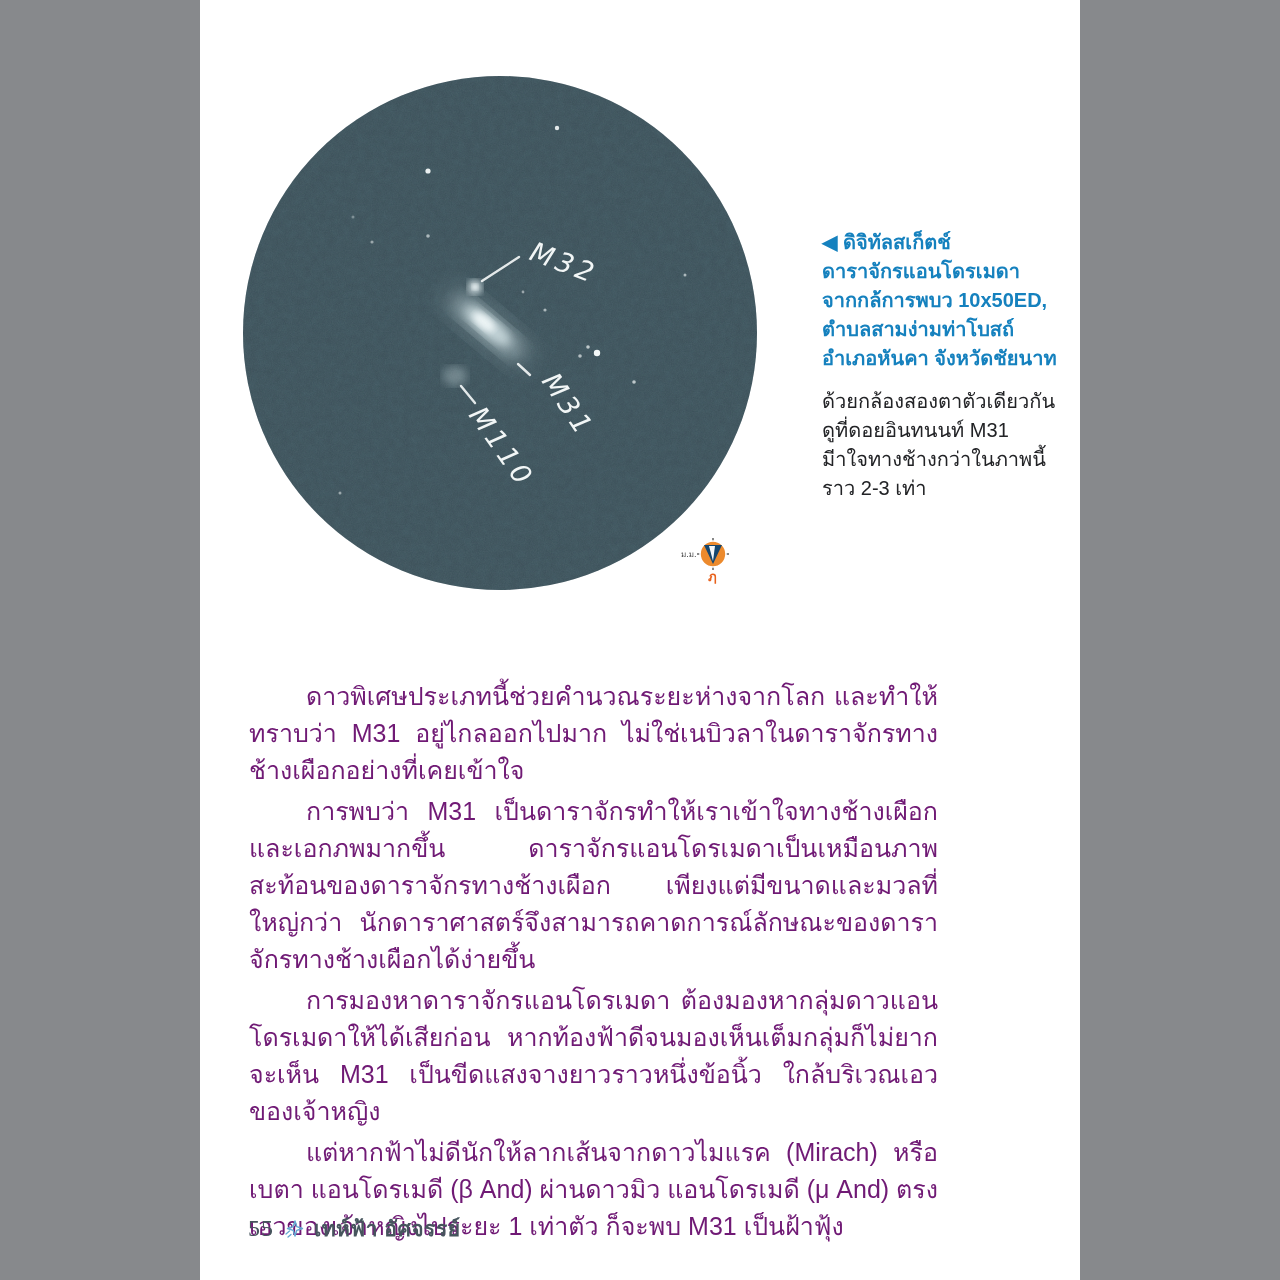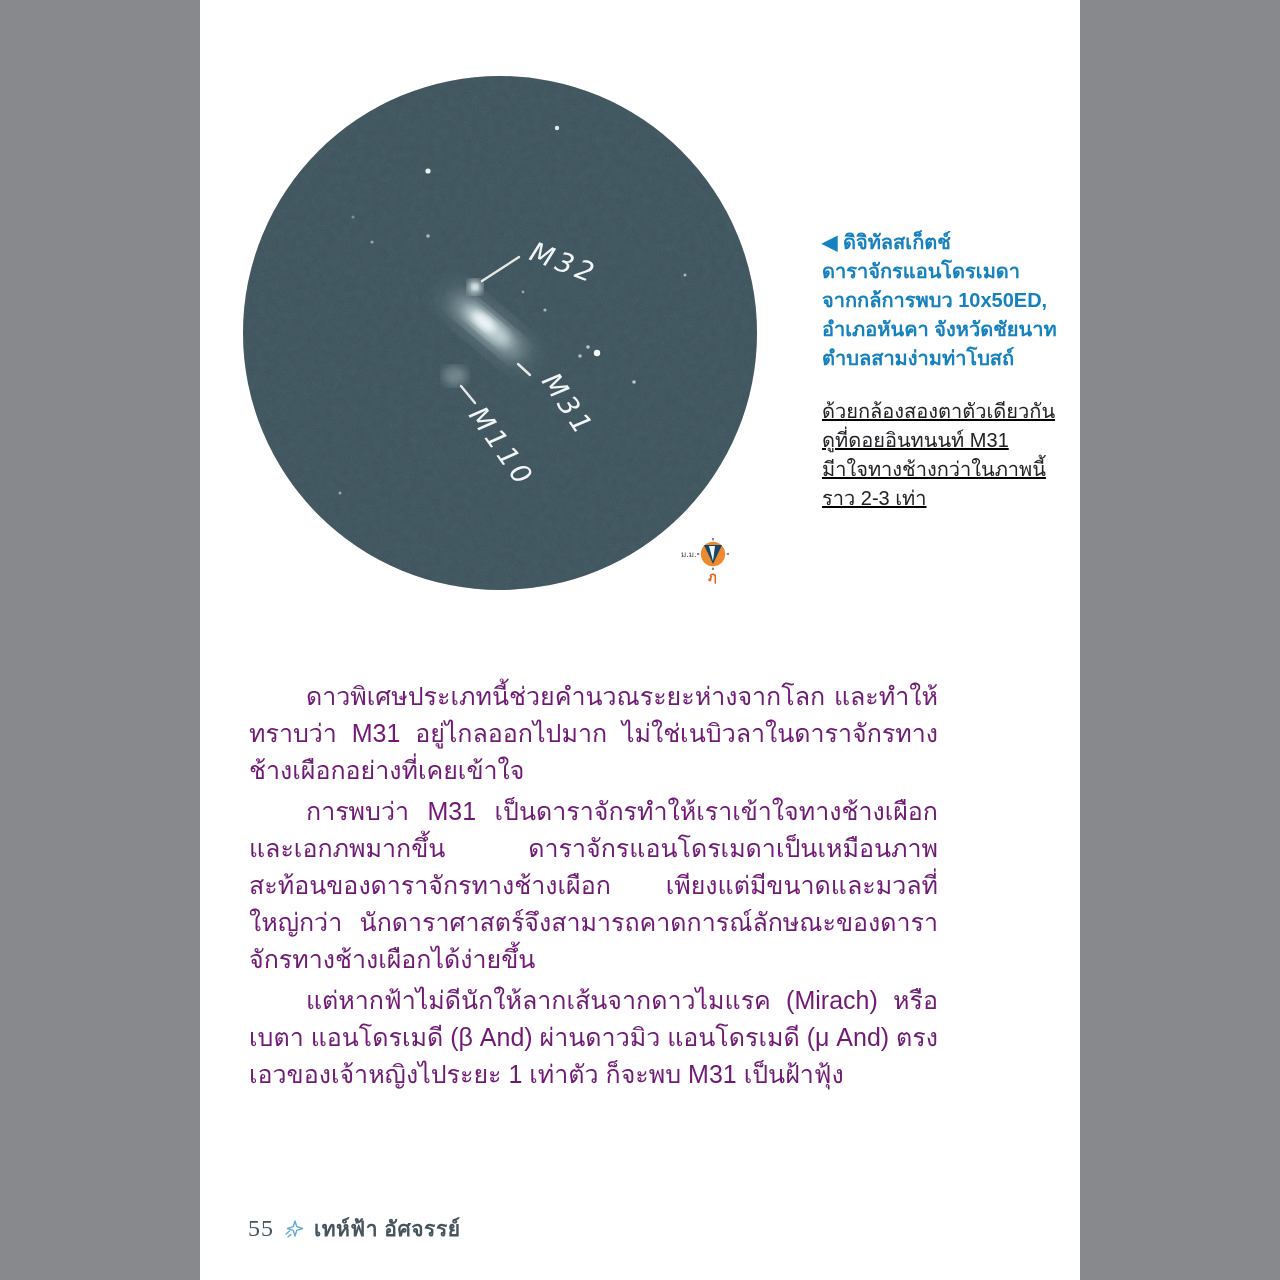--- a/index.html
+++ b/index.html
@@ -19,21 +19,21 @@
   .mascot {
     position:absolute; left:480px; top:530px; width:56px; height:56px;
   }
   .caption {
     position:absolute; left:622px; top:228px; width:230px;
   }
   .caption-title div {
     color:#1581be; font-weight:bold; font-size:20px; line-height:29px;
     white-space:nowrap;
   }
-  .caption-sub { margin-top:24px;text-decoration:underline; }
+  .caption-sub { margin-top:14px; }
   .caption-sub div {
     color:#222326; font-size:20px; line-height:29px; white-space:nowrap;
   }
   .bodytext {
     position:absolute; left:45px; top:674px; width:697px;
   }
   .bodytext p {
     margin:4px; padding:0;
     text-indent:57px;
     font-size:25px; line-height:37px; color:#701a75;
@@ -141,34 +141,35 @@
       <polygon points="33,31 29,16 35,16" fill="#f4f8fa"></polygon>
       <text x="28" y="51" font-size="13" font-weight="bold" fill="#e8611c" font-family="DejaVu Sans, sans-serif">ฦ</text>
     </svg>
   </div>
 
   <div class="caption">
     <div class="caption-title">
         <div>◀ ดิจิทัลสเก็ตช์</div>
         <div>ดาราจักรแอนโดรเมดา</div>
         <div>จากกล้การพบว 10x50ED,</div>
+        <div>ตำบลสามง่ามท่าโบสถ์</div>
         <div>อำเภอหันคา จังหวัดชัยนาท</div>
-        <div>ตำบลสามง่ามท่าโบสถ์</div>
       </div>
     <div class="caption-sub">
         <div>ด้วยกล้องสองตาตัวเดียวกัน</div>
         <div>ดูที่ดอยอินทนนท์ M31</div>
         <div>มีาใจทางช้างกว่าในภาพนี้</div>
         <div>ราว 2-3 เท่า</div>
       </div>
   </div>
 
   <div class="bodytext">
       <p>ดาวพิเศษประเภทนี้ช่วยคำนวณระยะห่างจากโลก และทำให้ทราบว่า M31 อยู่ไกลออกไปมาก ไม่ใช่เนบิวลาในดาราจักรทางช้างเผือกอย่างที่เคยเข้าใจ</p>
       <p>การพบว่า M31 เป็นดาราจักรทำให้เราเข้าใจทางช้างเผือกและเอกภพมากขึ้น ดาราจักรแอนโดรเมดาเป็นเหมือนภาพสะท้อนของดาราจักรทางช้างเผือก เพียงแต่มีขนาดและมวลที่ใหญ่กว่า นักดาราศาสตร์จึงสามารถคาดการณ์ลักษณะของดาราจักรทางช้างเผือกได้ง่ายขึ้น</p>
+      <p>การมองหาดาราจักรแอนโดรเมดา ต้องมองหากลุ่มดาวแอนโดรเมดาให้ได้เสียก่อน หากท้องฟ้าดีจนมองเห็นเต็มกลุ่มก็ไม่ยาก จะเห็น M31 เป็นขีดแสงจางยาวราวหนึ่งข้อนิ้ว ใกล้บริเวณเอวของเจ้าหญิง</p>
       <p>แต่หากฟ้าไม่ดีนักให้ลากเส้นจากดาวไมแรค (Mirach) หรือเบตา แอนโดรเมดี (β And) ผ่านดาวมิว แอนโดรเมดี (μ And) ตรงเอวของเจ้าหญิงไประยะ 1 เท่าตัว ก็จะพบ M31 เป็นฝ้าฟุ้ง</p>
     </div>
 
   <div class="footer">
     <span class="num">55</span>
     <svg class="spark" width="22" height="22" viewBox="0 0 22 22">
       <path d="M12,3 L13.8,8.7 L19.5,10.5 L13.8,12.3 L12,18 L10.2,12.3 L4.5,10.5 L10.2,8.7 Z" fill="none" stroke="#64a9d2" stroke-width="1.4" stroke-linejoin="round"></path>
       <line x1="3" y1="16" x2="6.5" y2="13" stroke="#64a9d2" stroke-width="1.3" stroke-linecap="round"></line>
       <line x1="5" y1="19" x2="8" y2="16.4" stroke="#64a9d2" stroke-width="1.3" stroke-linecap="round"></line>
     </svg>

